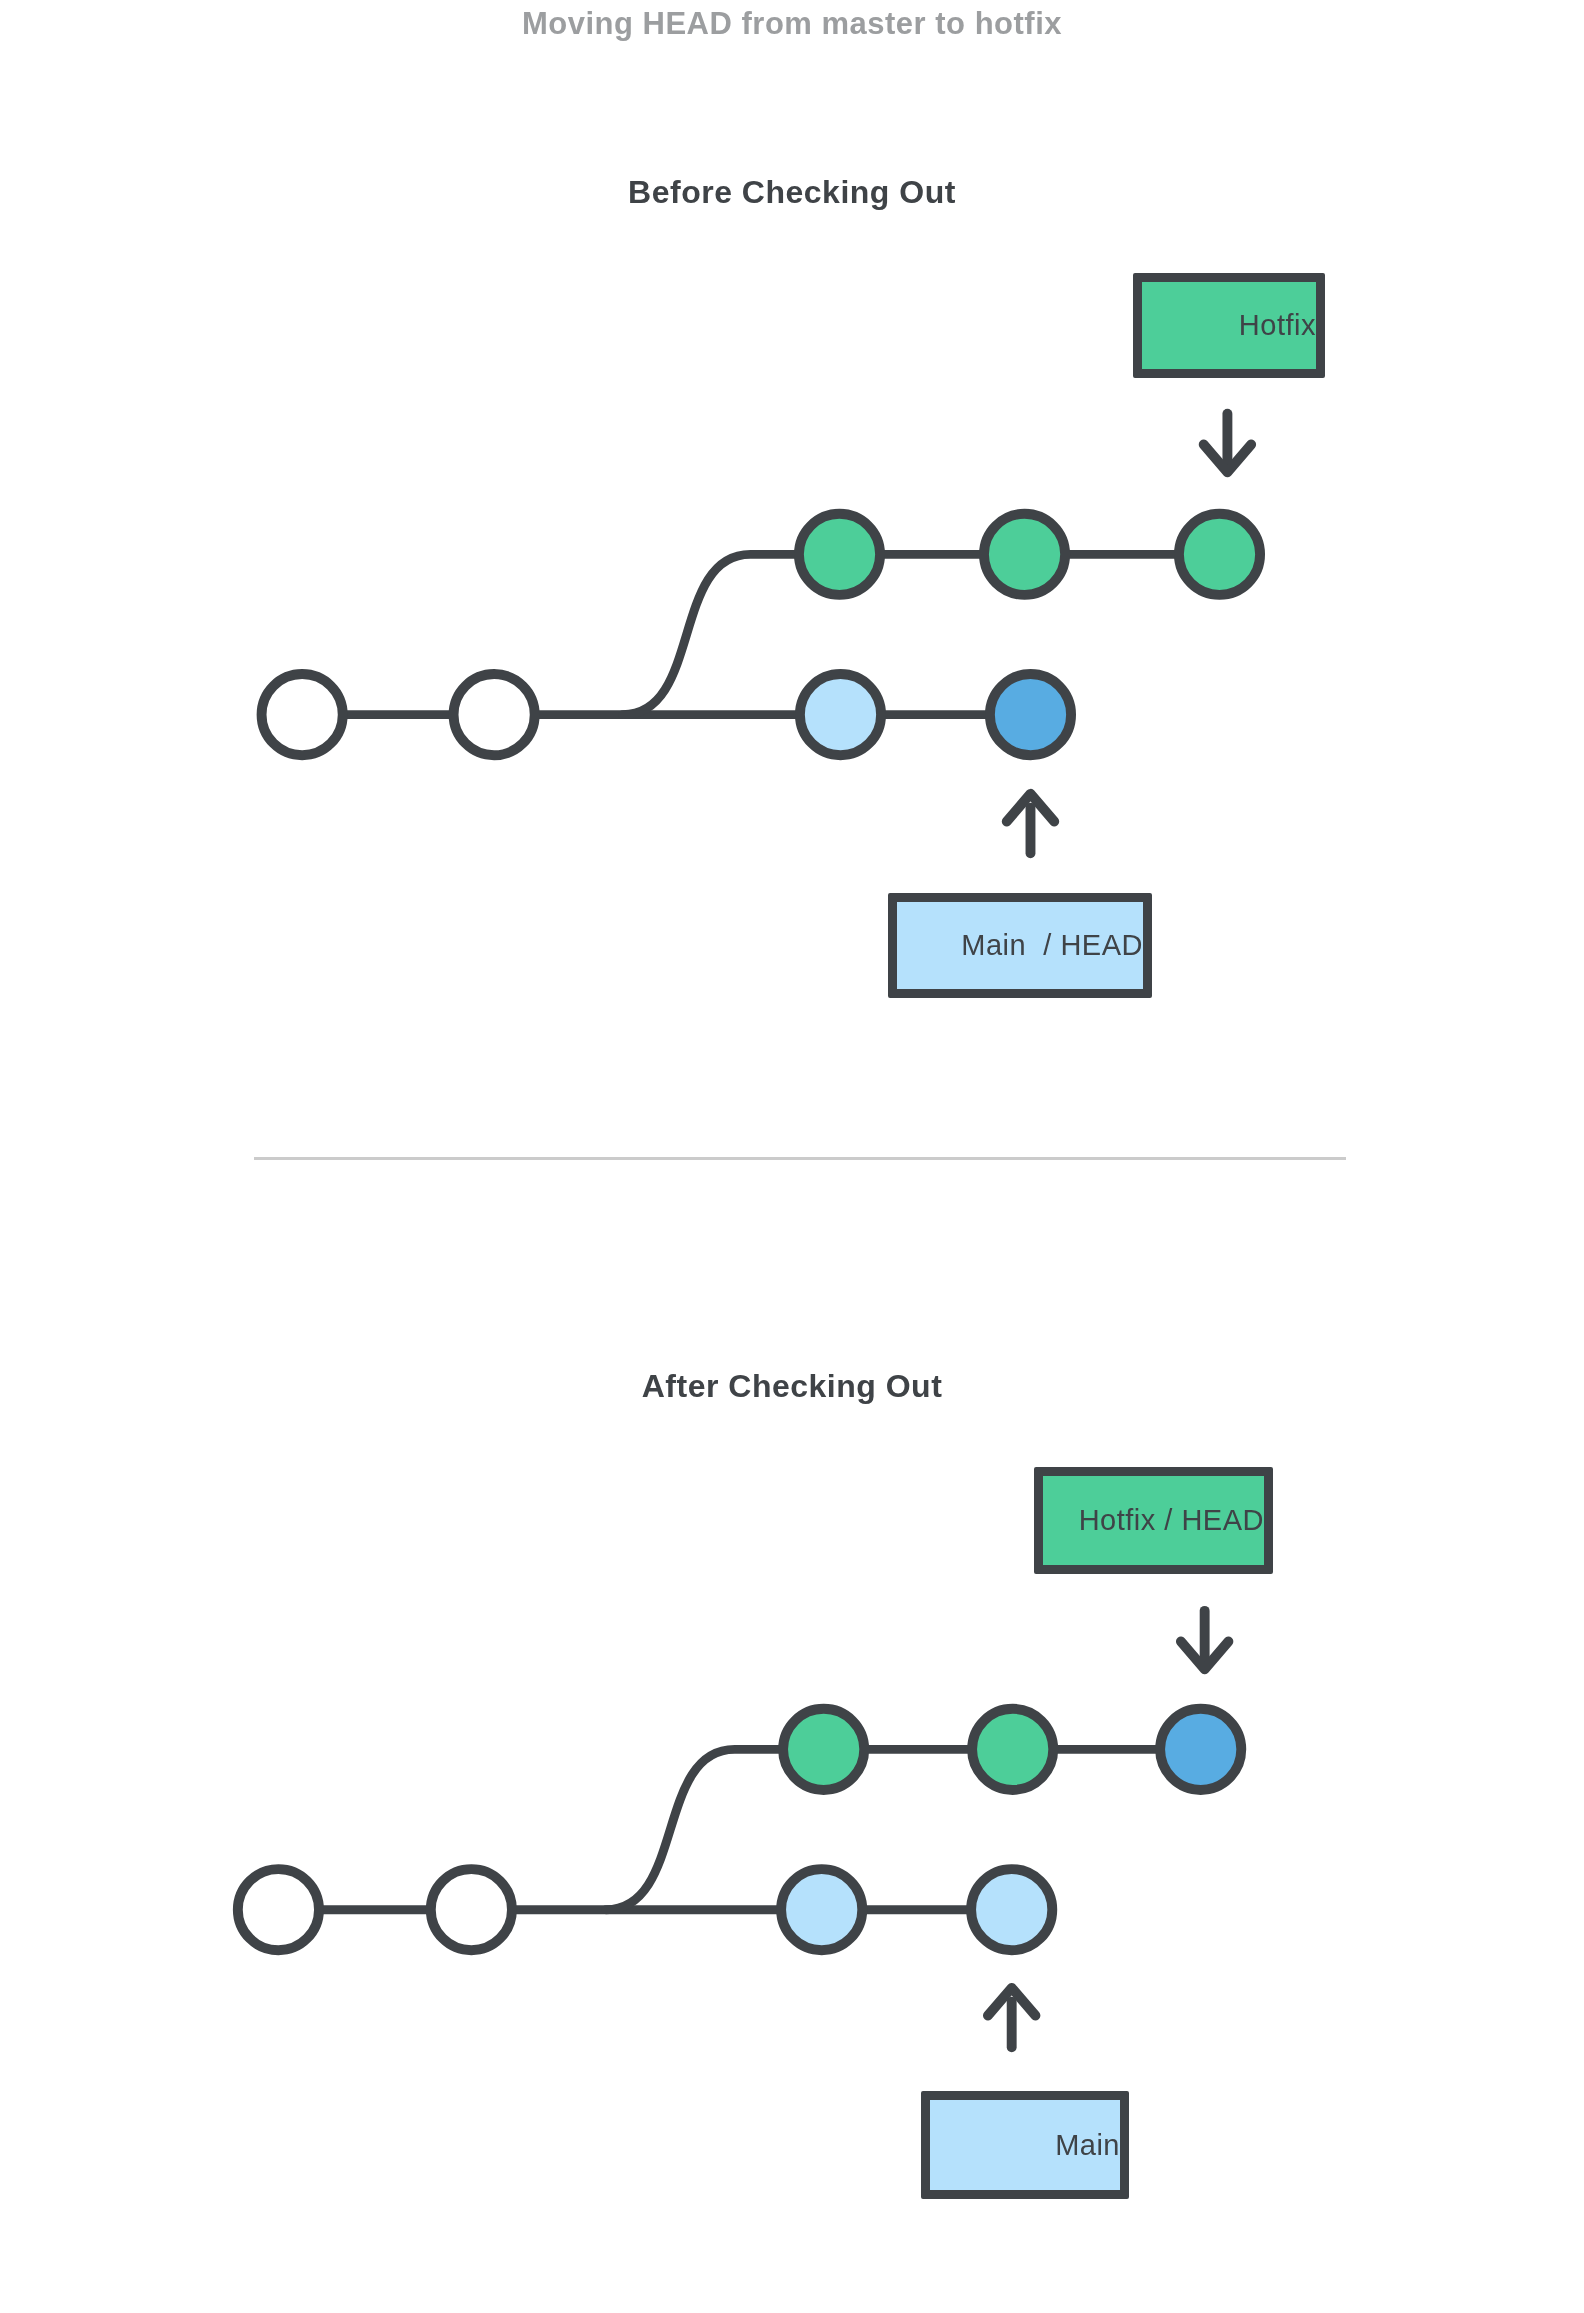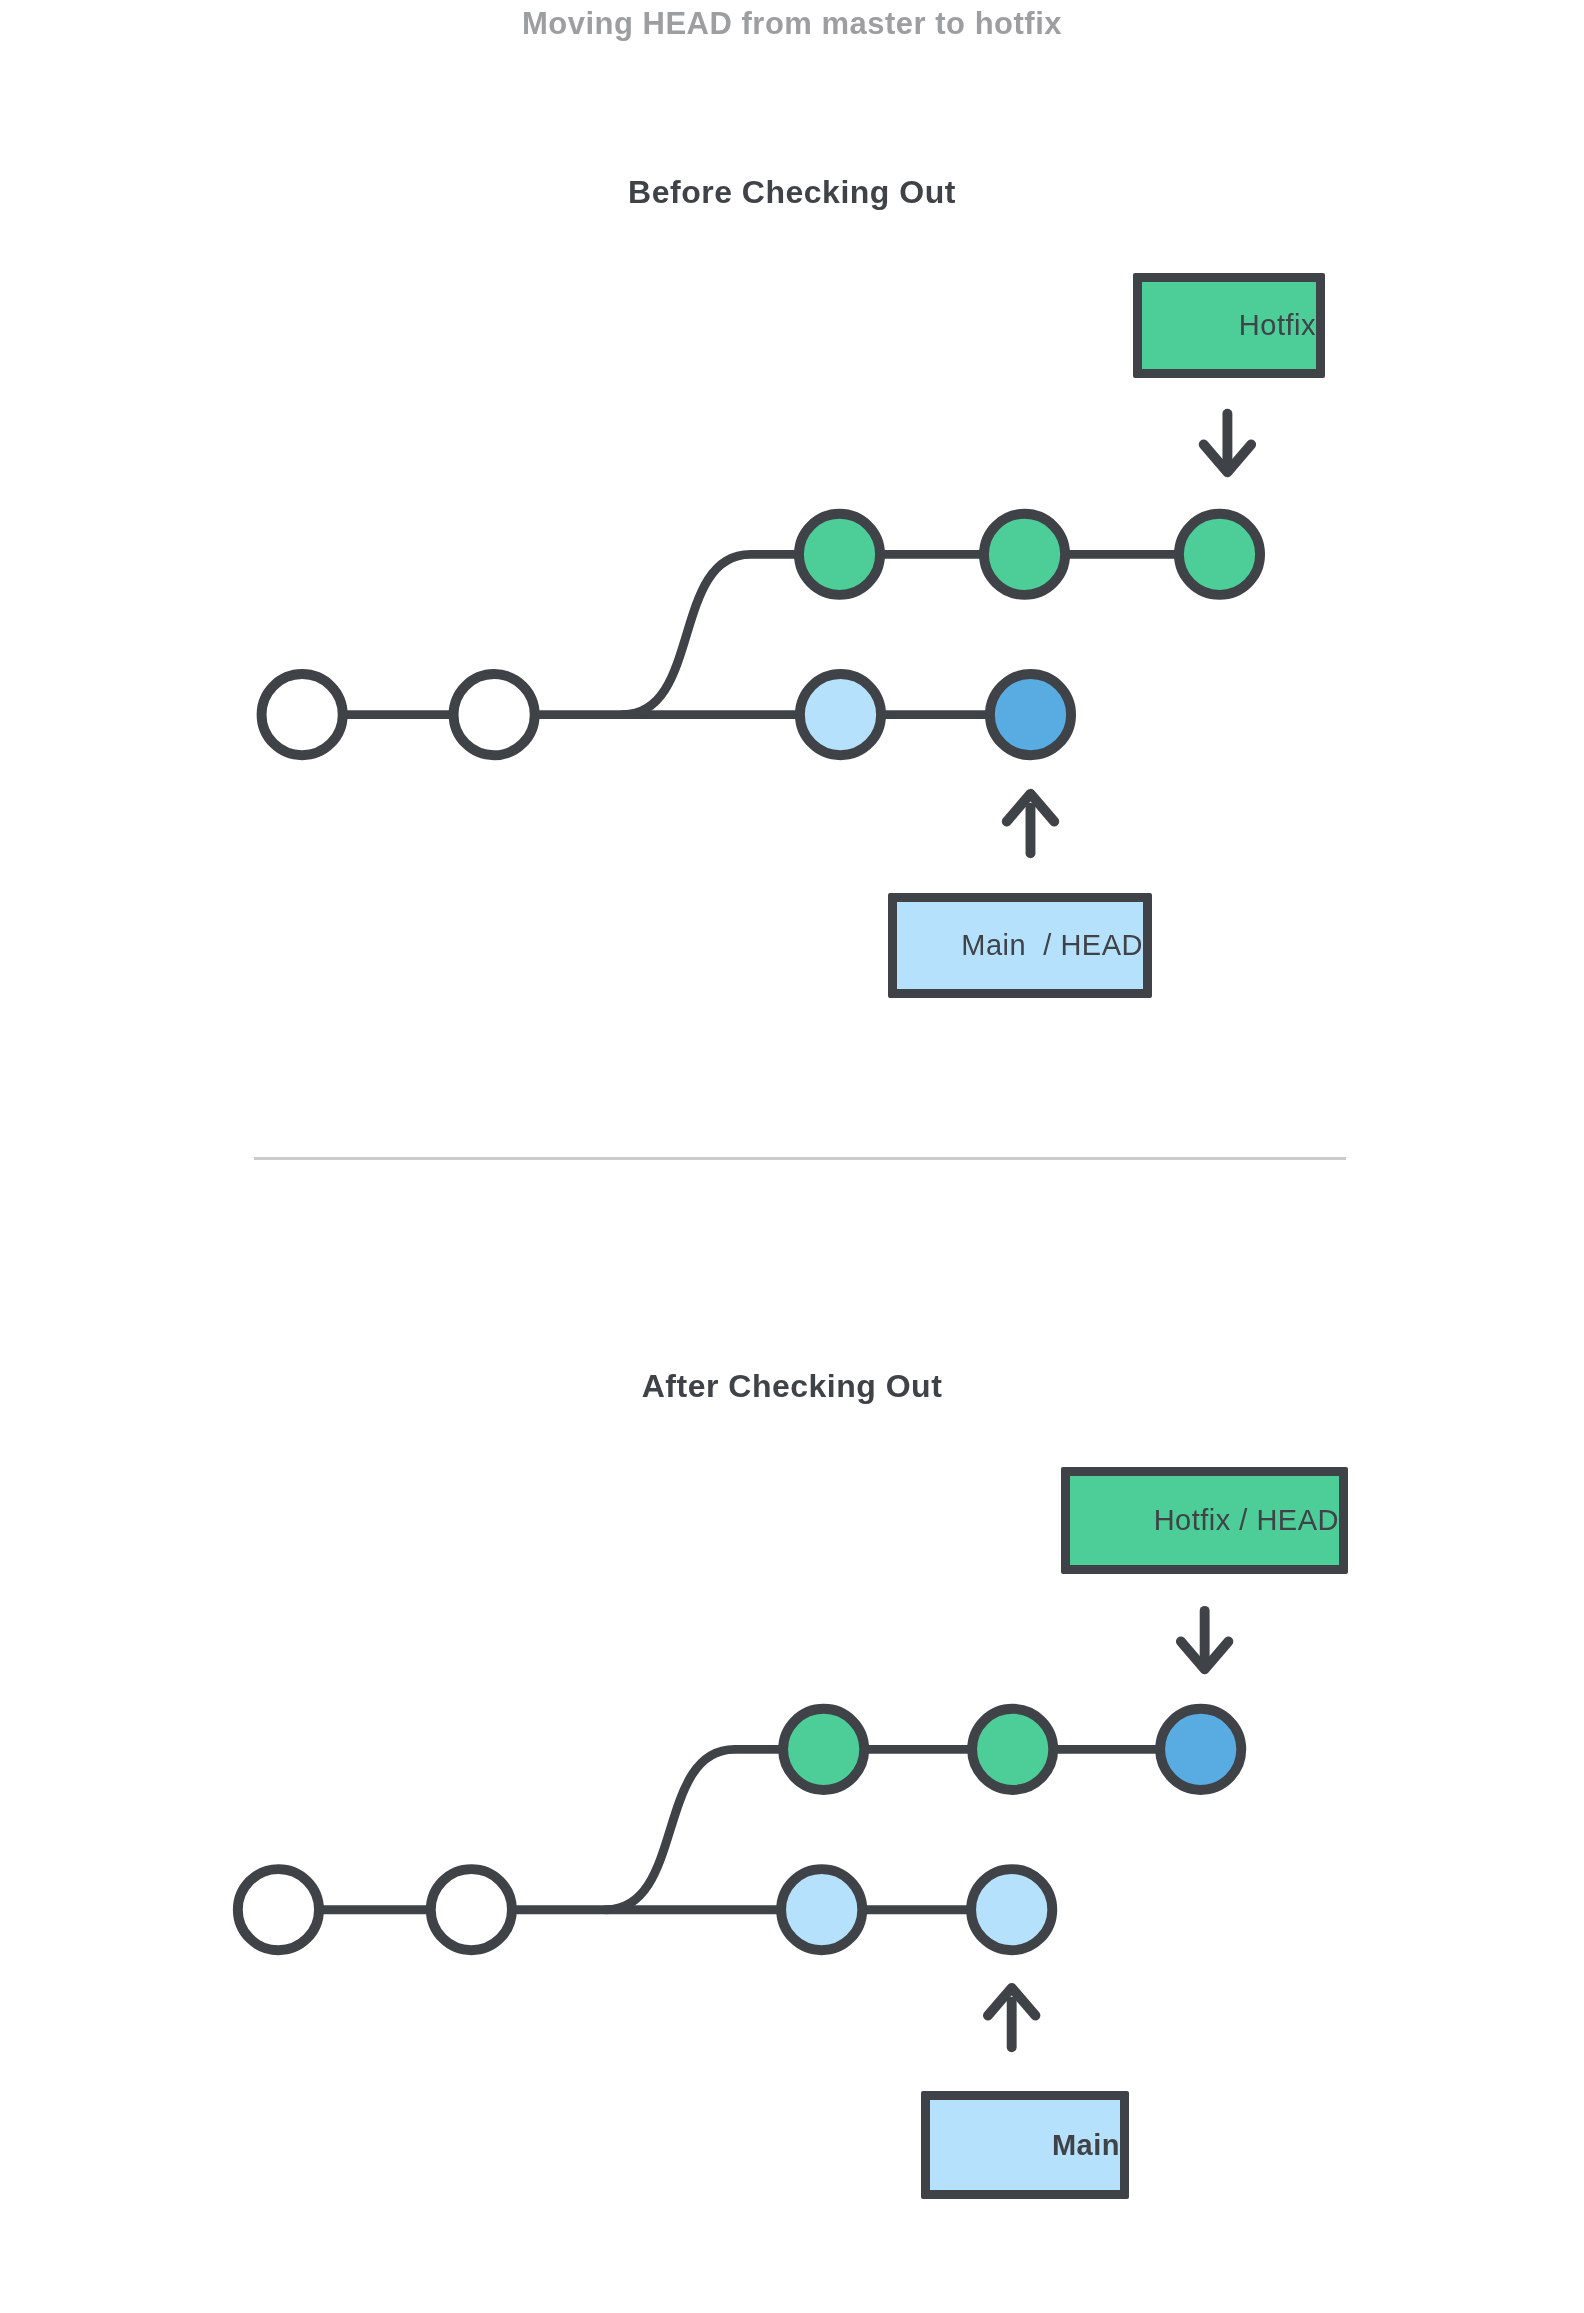--- a/index.html
+++ b/index.html
@@ -37,22 +37,22 @@
     font-size: 29px;
     color: var(--charcoal);
     letter-spacing: 0.5px;
     white-space: pre;
   }
   .box-green { background: var(--green); }
   .box-blue  { background: var(--light-blue); }
 
   #hotfix-box-before     { left: 1133px; top: 273px;  width: 192px; height: 105px; }
   #main-head-box-before  { left: 888px;  top: 893px;  width: 264px; height: 105px; }
-  #hotfix-head-box-after { left: 1061px; top: 1467px; width: 287px; height: 107px; }
-  #main-box-after        { left: 921px;  top: 2091px; width: 208px; height: 108px; font-weight: bold; }
+  #hotfix-head-box-after { left: 1034px; top: 1467px; width: 239px; height: 107px; }
+  #main-box-after        { left: 921px;  top: 2091px; width: 208px; height: 108px; }
 
   .divider {
     position: absolute;
     left: 254px; top: 1157px;
     width: 1092px; height: 3px;
     background: var(--divider);
   }
 
   svg.graph { position: absolute; left: 0; width: 1584px; height: 475px; display: block; }
   #graph-before { top: 396px; }

